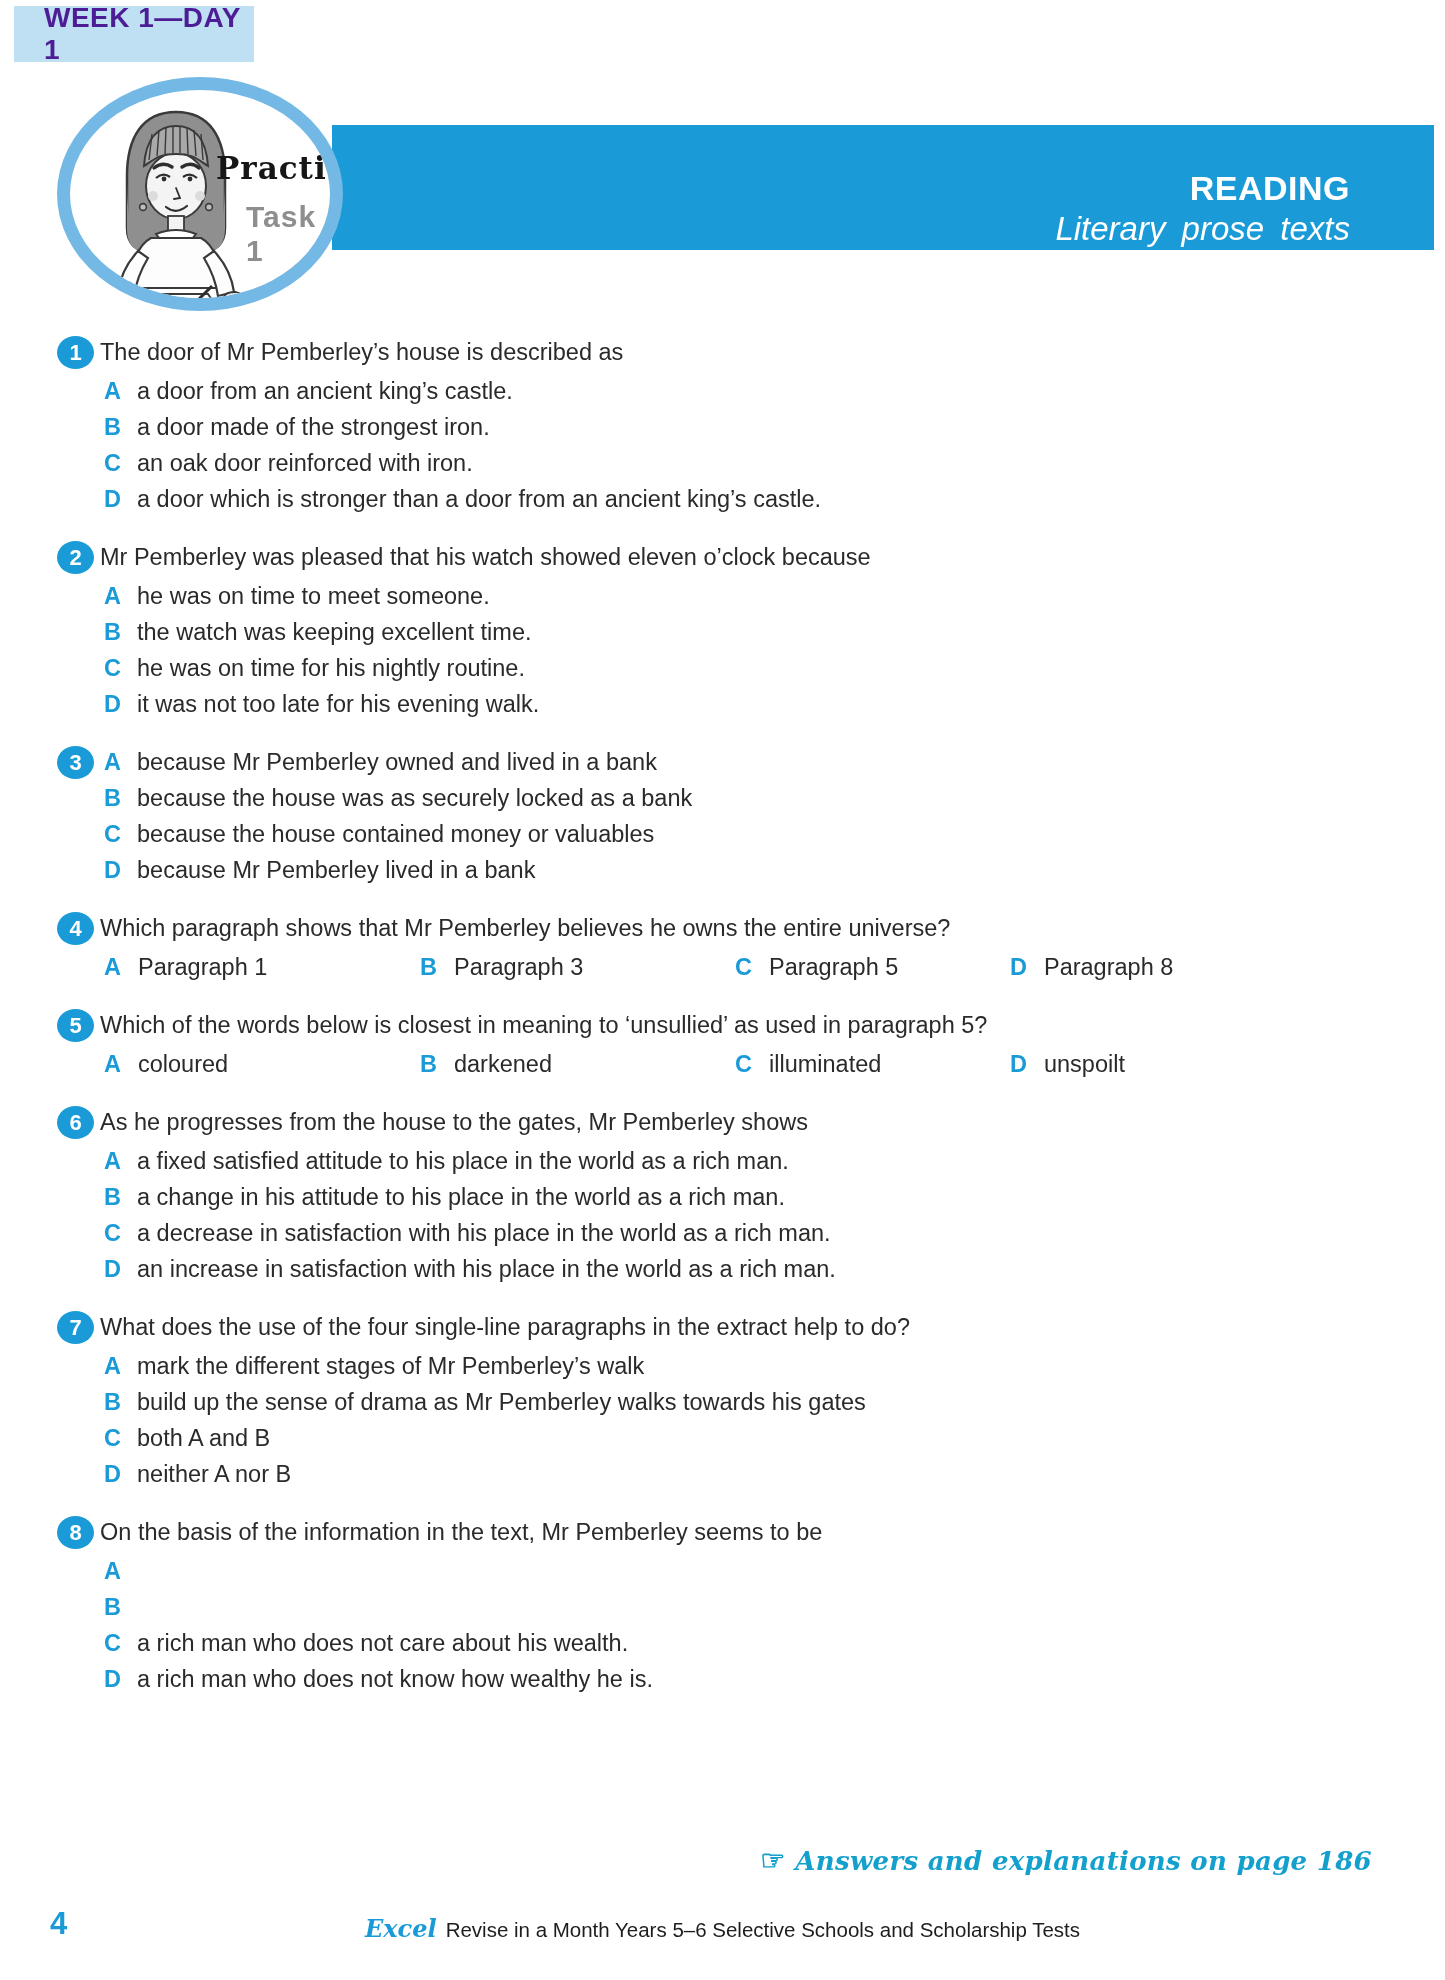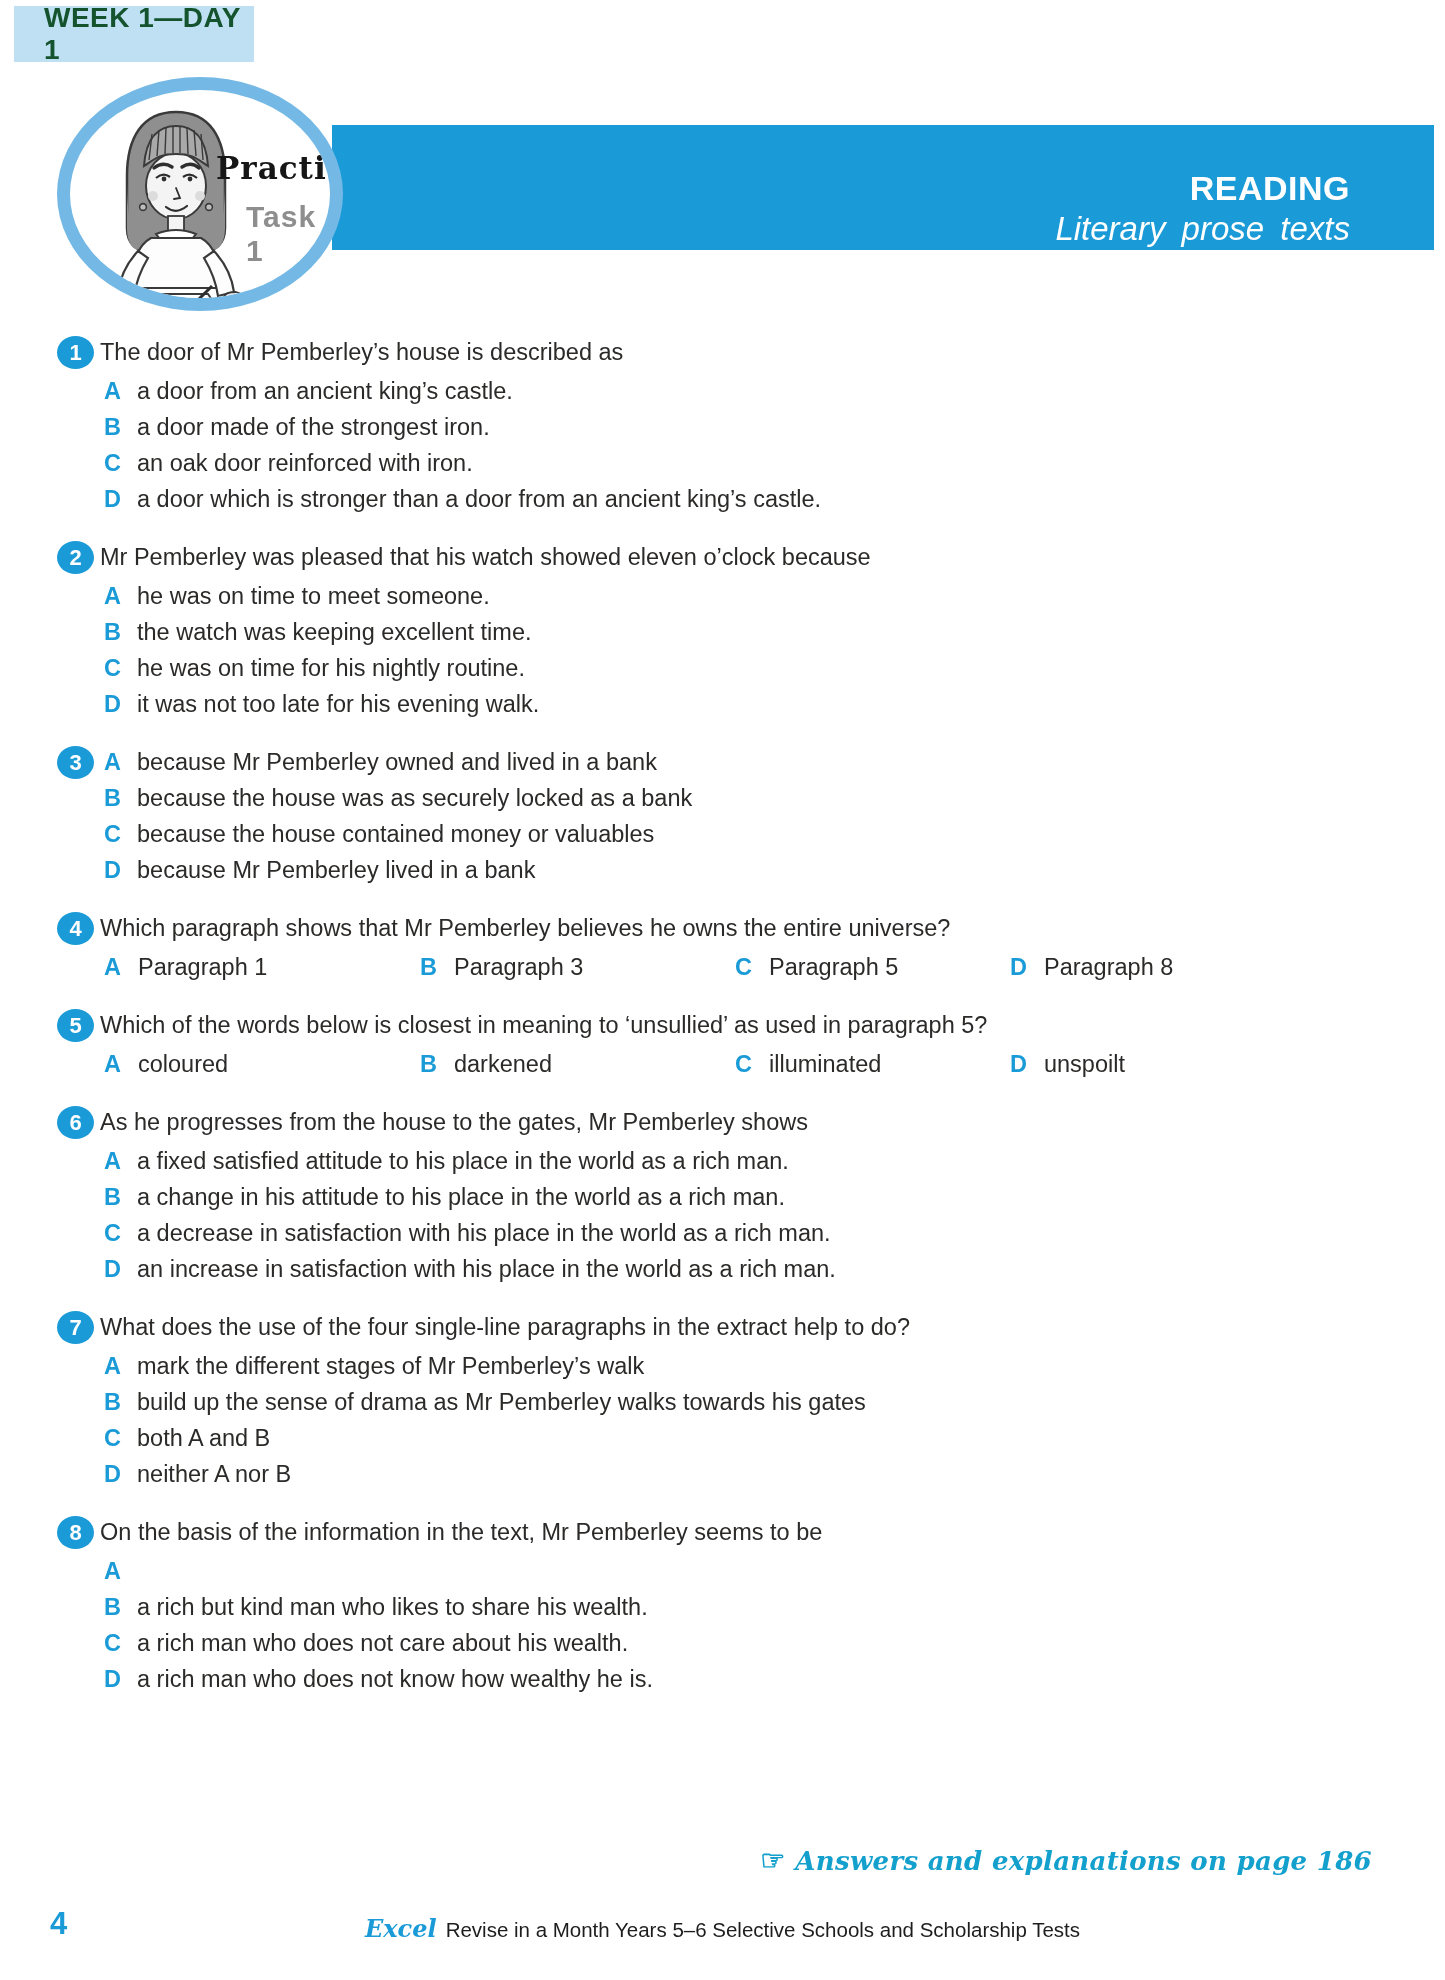--- a/index.html
+++ b/index.html
@@ -13,21 +13,21 @@
   html,body{margin:0;padding:0;}
   body{
     width:1445px;height:1980px;position:relative;overflow:hidden;background:#fff;
     font-family:"Liberation Sans", sans-serif;color:var(--ink);
   }
 
   
   .week-bar{
     position:absolute;left:14px;top:6px;width:240px;height:56px;
     background:var(--bar-bg);display:flex;align-items:center;padding-left:30px;
-    font-weight:bold;font-size:28px;letter-spacing:.5px;color:#14532d;
+    font-weight:bold;font-size:28px;letter-spacing:.5px;color:#4c1d95;
   }
 
   
   .banner{
     position:absolute;left:332px;top:125px;width:1102px;height:125px;background:var(--blue);
     display:flex;flex-direction:column;align-items:flex-end;justify-content:flex-end;
     padding-right:84px;color:#fff;z-index:1;
   }
   .banner-title{font-weight:bold;font-size:34px;line-height:40px;letter-spacing:.5px;}
   .banner-sub{font-style:italic;font-size:33px;line-height:42px;word-spacing:7px;}
@@ -321,21 +321,20 @@
     </section>
     <section class="question">
       <span class="qnum">8</span>
       <div class="stem">On the basis of the information in the text, Mr Pemberley seems to be</div>
       <div class="opts">
         <div class="opt">
           <span class="letter">A</span>
         </div>
         <div class="opt">
           <span class="letter">B</span>
-          <span class="text">a rich but kind man who likes to share his wealth.</span>
         </div>
         <div class="opt">
           <span class="letter">C</span>
           <span class="text">a rich man who does not care about his wealth.</span>
         </div>
         <div class="opt">
           <span class="letter">D</span>
           <span class="text">a rich man who does not know how wealthy he is.</span>
         </div>
       </div>

